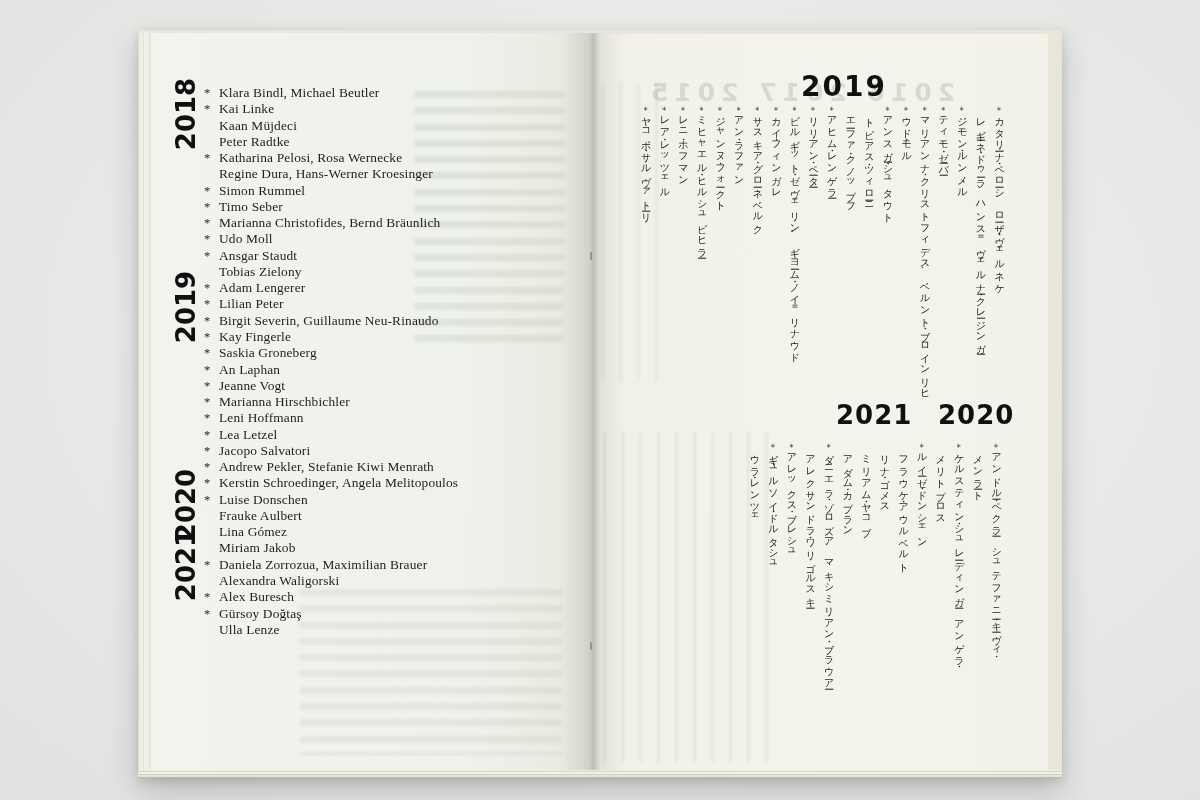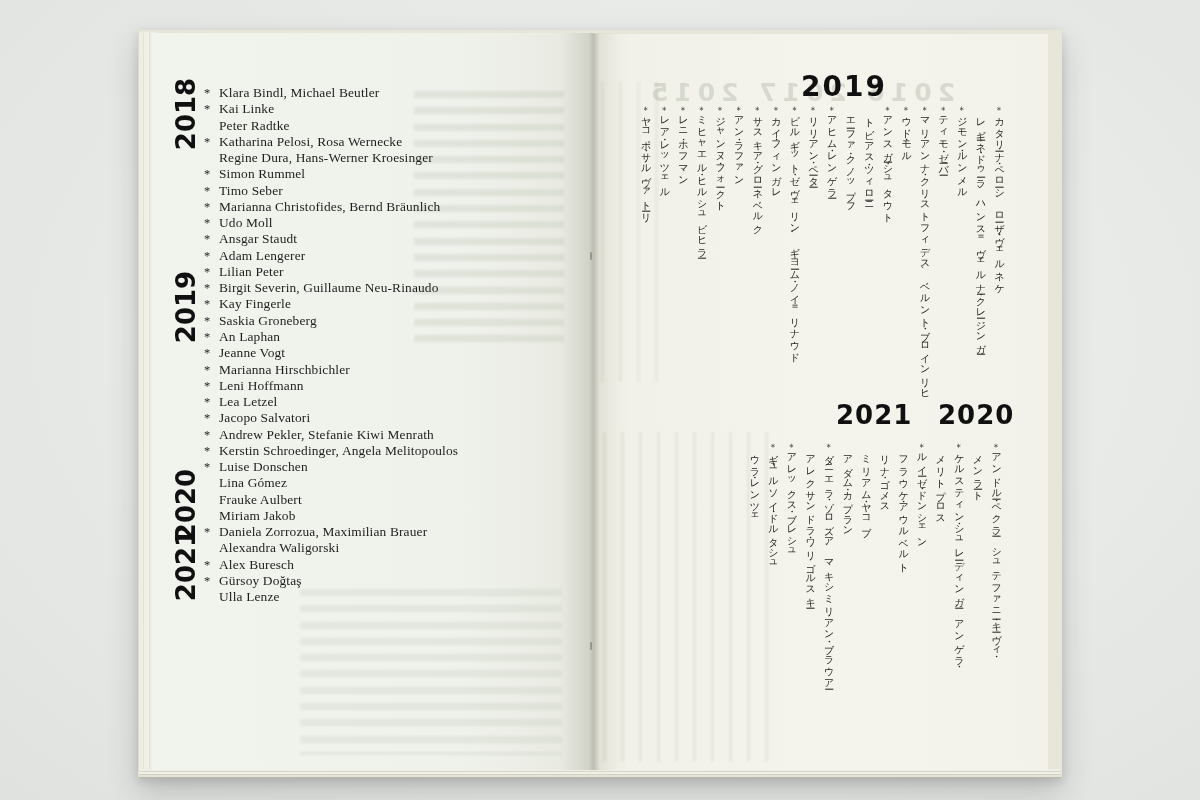--- a/index.html
+++ b/index.html
@@ -121,20 +121,24 @@
         <div class="row">
           <span class="star">*</span>
           <span class="nm">Klara Bindl, Michael Beutler</span>
         </div>
         <div class="row">
           <span class="star">*</span>
           <span class="nm">Kai Linke</span>
         </div>
         <div class="row">
           <span class="star"></span>
+          <span class="nm">Kaan Müjdeci</span>
+        </div>
+        <div class="row">
+          <span class="star"></span>
           <span class="nm">Peter Radtke</span>
         </div>
         <div class="row">
           <span class="star">*</span>
           <span class="nm">Katharina Pelosi, Rosa Wernecke</span>
         </div>
         <div class="row">
           <span class="star"></span>
           <span class="nm">Regine Dura, Hans-Werner Kroesinger</span>
         </div>
@@ -152,20 +156,24 @@
         </div>
         <div class="row">
           <span class="star">*</span>
           <span class="nm">Udo Moll</span>
         </div>
         <div class="row">
           <span class="star">*</span>
           <span class="nm">Ansgar Staudt</span>
         </div>
         <div class="row">
+          <span class="star"></span>
+          <span class="nm">Tobias Zielony</span>
+        </div>
+        <div class="row">
           <span class="star">*</span>
           <span class="nm">Adam Lengerer</span>
         </div>
         <div class="row">
           <span class="star">*</span>
           <span class="nm">Lilian Peter</span>
         </div>
         <div class="row">
           <span class="star">*</span>
           <span class="nm">Birgit Severin, Guillaume Neu-Rinaudo</span>
@@ -209,25 +217,25 @@
         <div class="row">
           <span class="star">*</span>
           <span class="nm">Kerstin Schroedinger, Angela Melitopoulos</span>
         </div>
         <div class="row">
           <span class="star">*</span>
           <span class="nm">Luise Donschen</span>
         </div>
         <div class="row">
           <span class="star"></span>
+          <span class="nm">Frauke Aulbert</span>
+        </div>
+        <div class="row">
+          <span class="star"></span>
           <span class="nm">Lina Gómez</span>
-        </div>
-        <div class="row">
-          <span class="star"></span>
-          <span class="nm">Frauke Aulbert</span>
         </div>
         <div class="row">
           <span class="star"></span>
           <span class="nm">Miriam Jakob</span>
         </div>
         <div class="row">
           <span class="star">*</span>
           <span class="nm">Daniela Zorrozua, Maximilian Brauer</span>
         </div>
         <div class="row">

